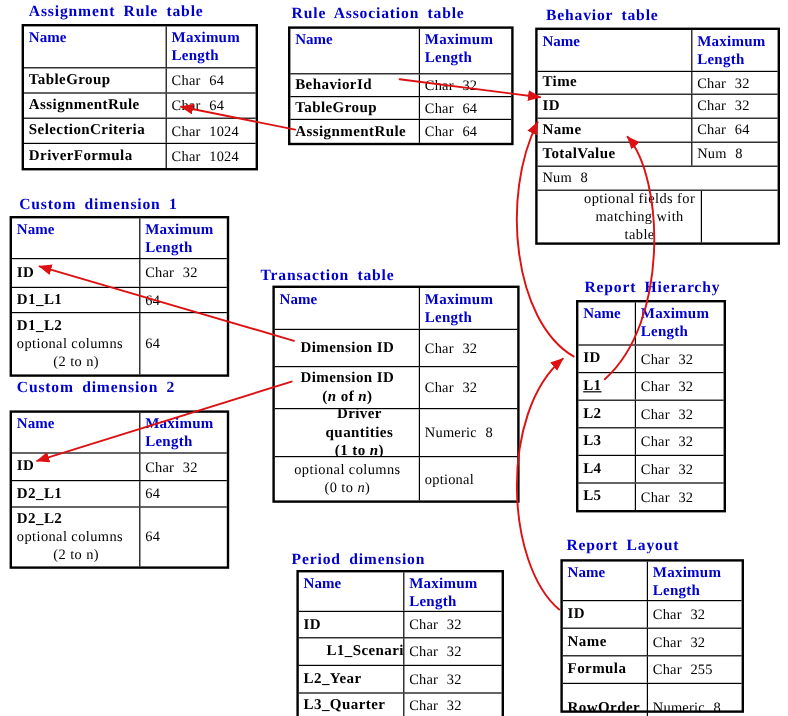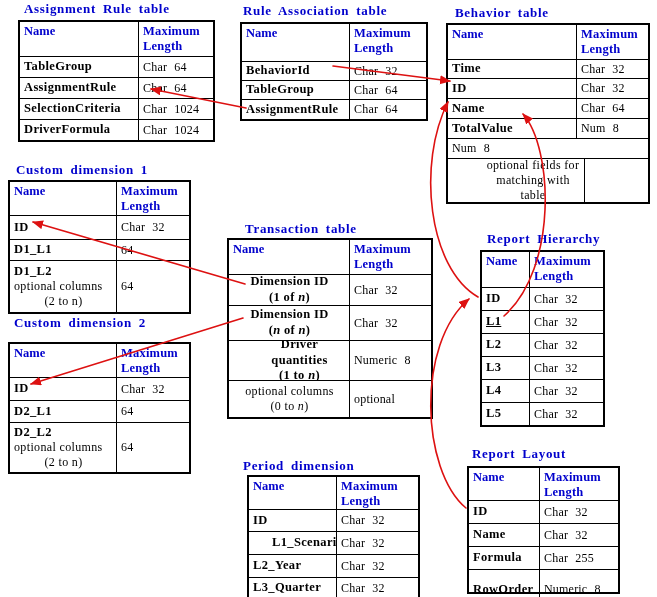--- a/index.html
+++ b/index.html
@@ -162,30 +162,29 @@
       </div>
       <div class="trow" style="height: 52px;">
         <div class="cell namec" style="width: 107px;">
           <div class="ln bld">D1_L2</div>
           <div class="ln reg">optional columns</div>
           <div class="ln reg ctr">(2 to n)</div>
         </div>
         <div class="cell valc">64</div>
       </div>
     </div>
-    <div class="tbl-title" style="left: 245px; top: 222px; color: rgb(0, 0, 204);">Transaction table</div>
+    <div class="tbl-title" style="left: 217px; top: 222px; color: rgb(0, 0, 204);">Transaction table</div>
     <div class="tbl" style="left: 227px; top: 238px; width: 206px; height: 181px;">
       <div class="trow head" style="height: 34px;">
         <div class="cell namec hed" style="width: 121px; color: rgb(0, 0, 204);">Name</div>
         <div class="cell valc hed" style="color: rgb(0, 0, 204); font-size: 12.5px; font-weight: bold;">Maximum Length</div>
       </div>
       <div class="trow" style="height: 31px;">
         <div class="cell namec" style="width: 121px;">
           <div class="ln bld ctr">Dimension ID</div>
-          <div class="ln bld ctr">(1 of <i>n</i>)</div>
         </div>
         <div class="cell valc">Char 32</div>
       </div>
       <div class="trow" style="height: 35px;">
         <div class="cell namec" style="width: 121px;">
           <div class="ln bld ctr">Dimension ID</div>
           <div class="ln bld ctr">(<i>n</i> of <i>n</i>)</div>
         </div>
         <div class="cell valc">Char 32</div>
       </div>

